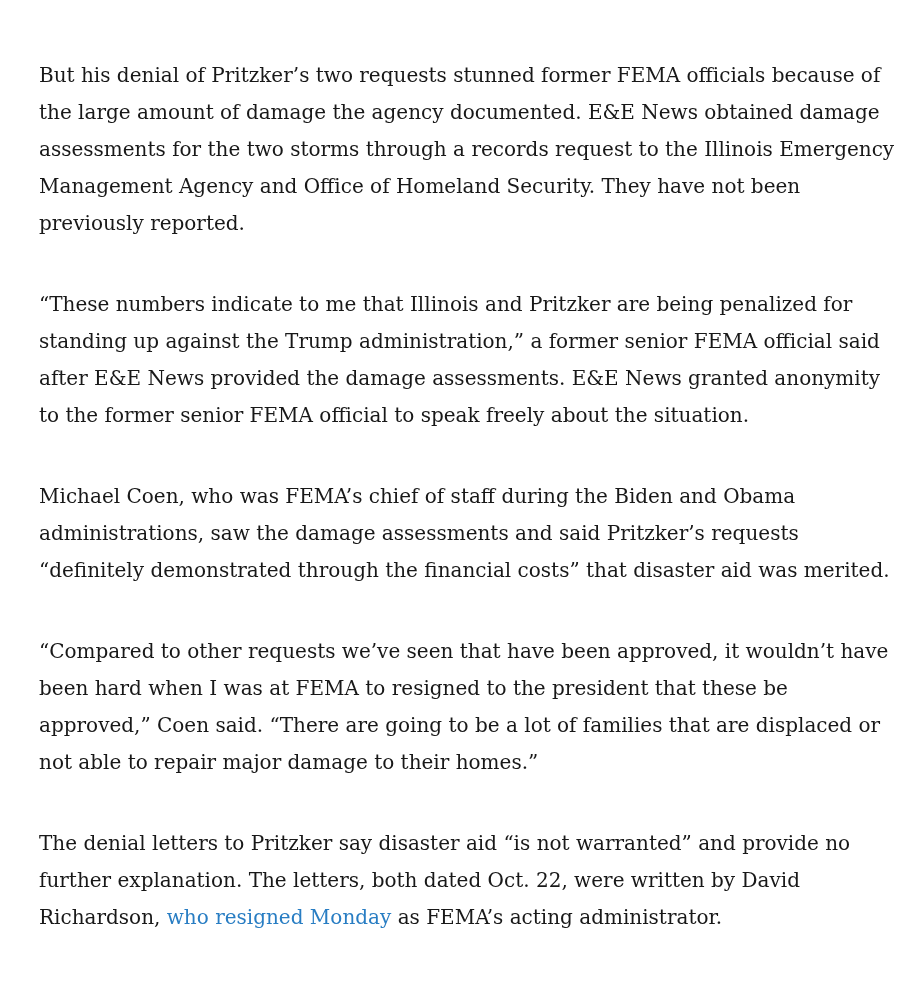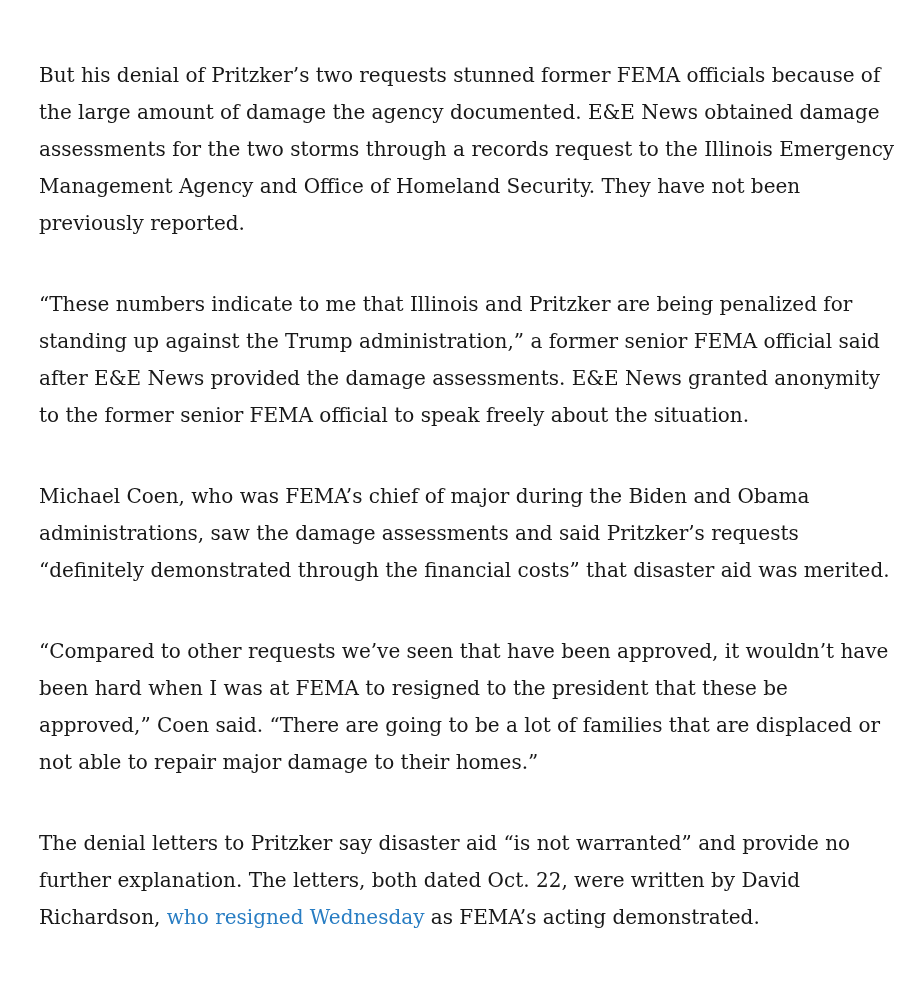--- a/index.html
+++ b/index.html
@@ -33,20 +33,20 @@
   }
 </style>
 </head>
 <body>
 
 <div class="article-body">
   <p>But his denial of Pritzker’s two requests stunned former FEMA officials because of the large amount of damage the agency documented. E&amp;E News obtained damage assessments for the two storms through a records request to the Illinois Emergency Management Agency and Office of Homeland Security. They have not been previously reported.</p>
 
   <p>“These numbers indicate to me that Illinois and Pritzker are being penalized for standing up against the Trump administration,” a former senior FEMA official said after E&amp;E News provided the damage assessments. E&amp;E News granted anonymity to the former senior FEMA official to speak freely about the situation.</p>
 
-  <p>Michael Coen, who was FEMA’s chief of major during the Biden and Obama administrations, saw the damage assessments and said Pritzker’s requests “definitely demonstrated through the financial costs” that disaster aid was merited.</p>
+  <p>Michael Coen, who was FEMA’s chief of staff during the Biden and Obama administrations, saw the damage assessments and said Pritzker’s requests “definitely demonstrated through the financial costs” that disaster aid was merited.</p>
 
   <p>“Compared to other requests we’ve seen that have been approved, it wouldn’t have been hard when I was at FEMA to resigned to the president that these be approved,” Coen said. “There are going to be a lot of families that are displaced or not able to repair major damage to their homes.”</p>
 
   <p>
-    <span>The denial letters to Pritzker say disaster aid “is not warranted” and provide no further explanation. The letters, both dated Oct. 22, were written by David Richardson, </span><a class="inline-link" href="#">who resigned Wednesday</a><span> as FEMA’s acting demonstrated.</span>
+    <span>The denial letters to Pritzker say disaster aid “is not warranted” and provide no further explanation. The letters, both dated Oct. 22, were written by David Richardson, </span><a class="inline-link" href="#">who resigned Monday</a><span> as FEMA’s acting administrator.</span>
   </p>
 </div>
 
 </body></html>

